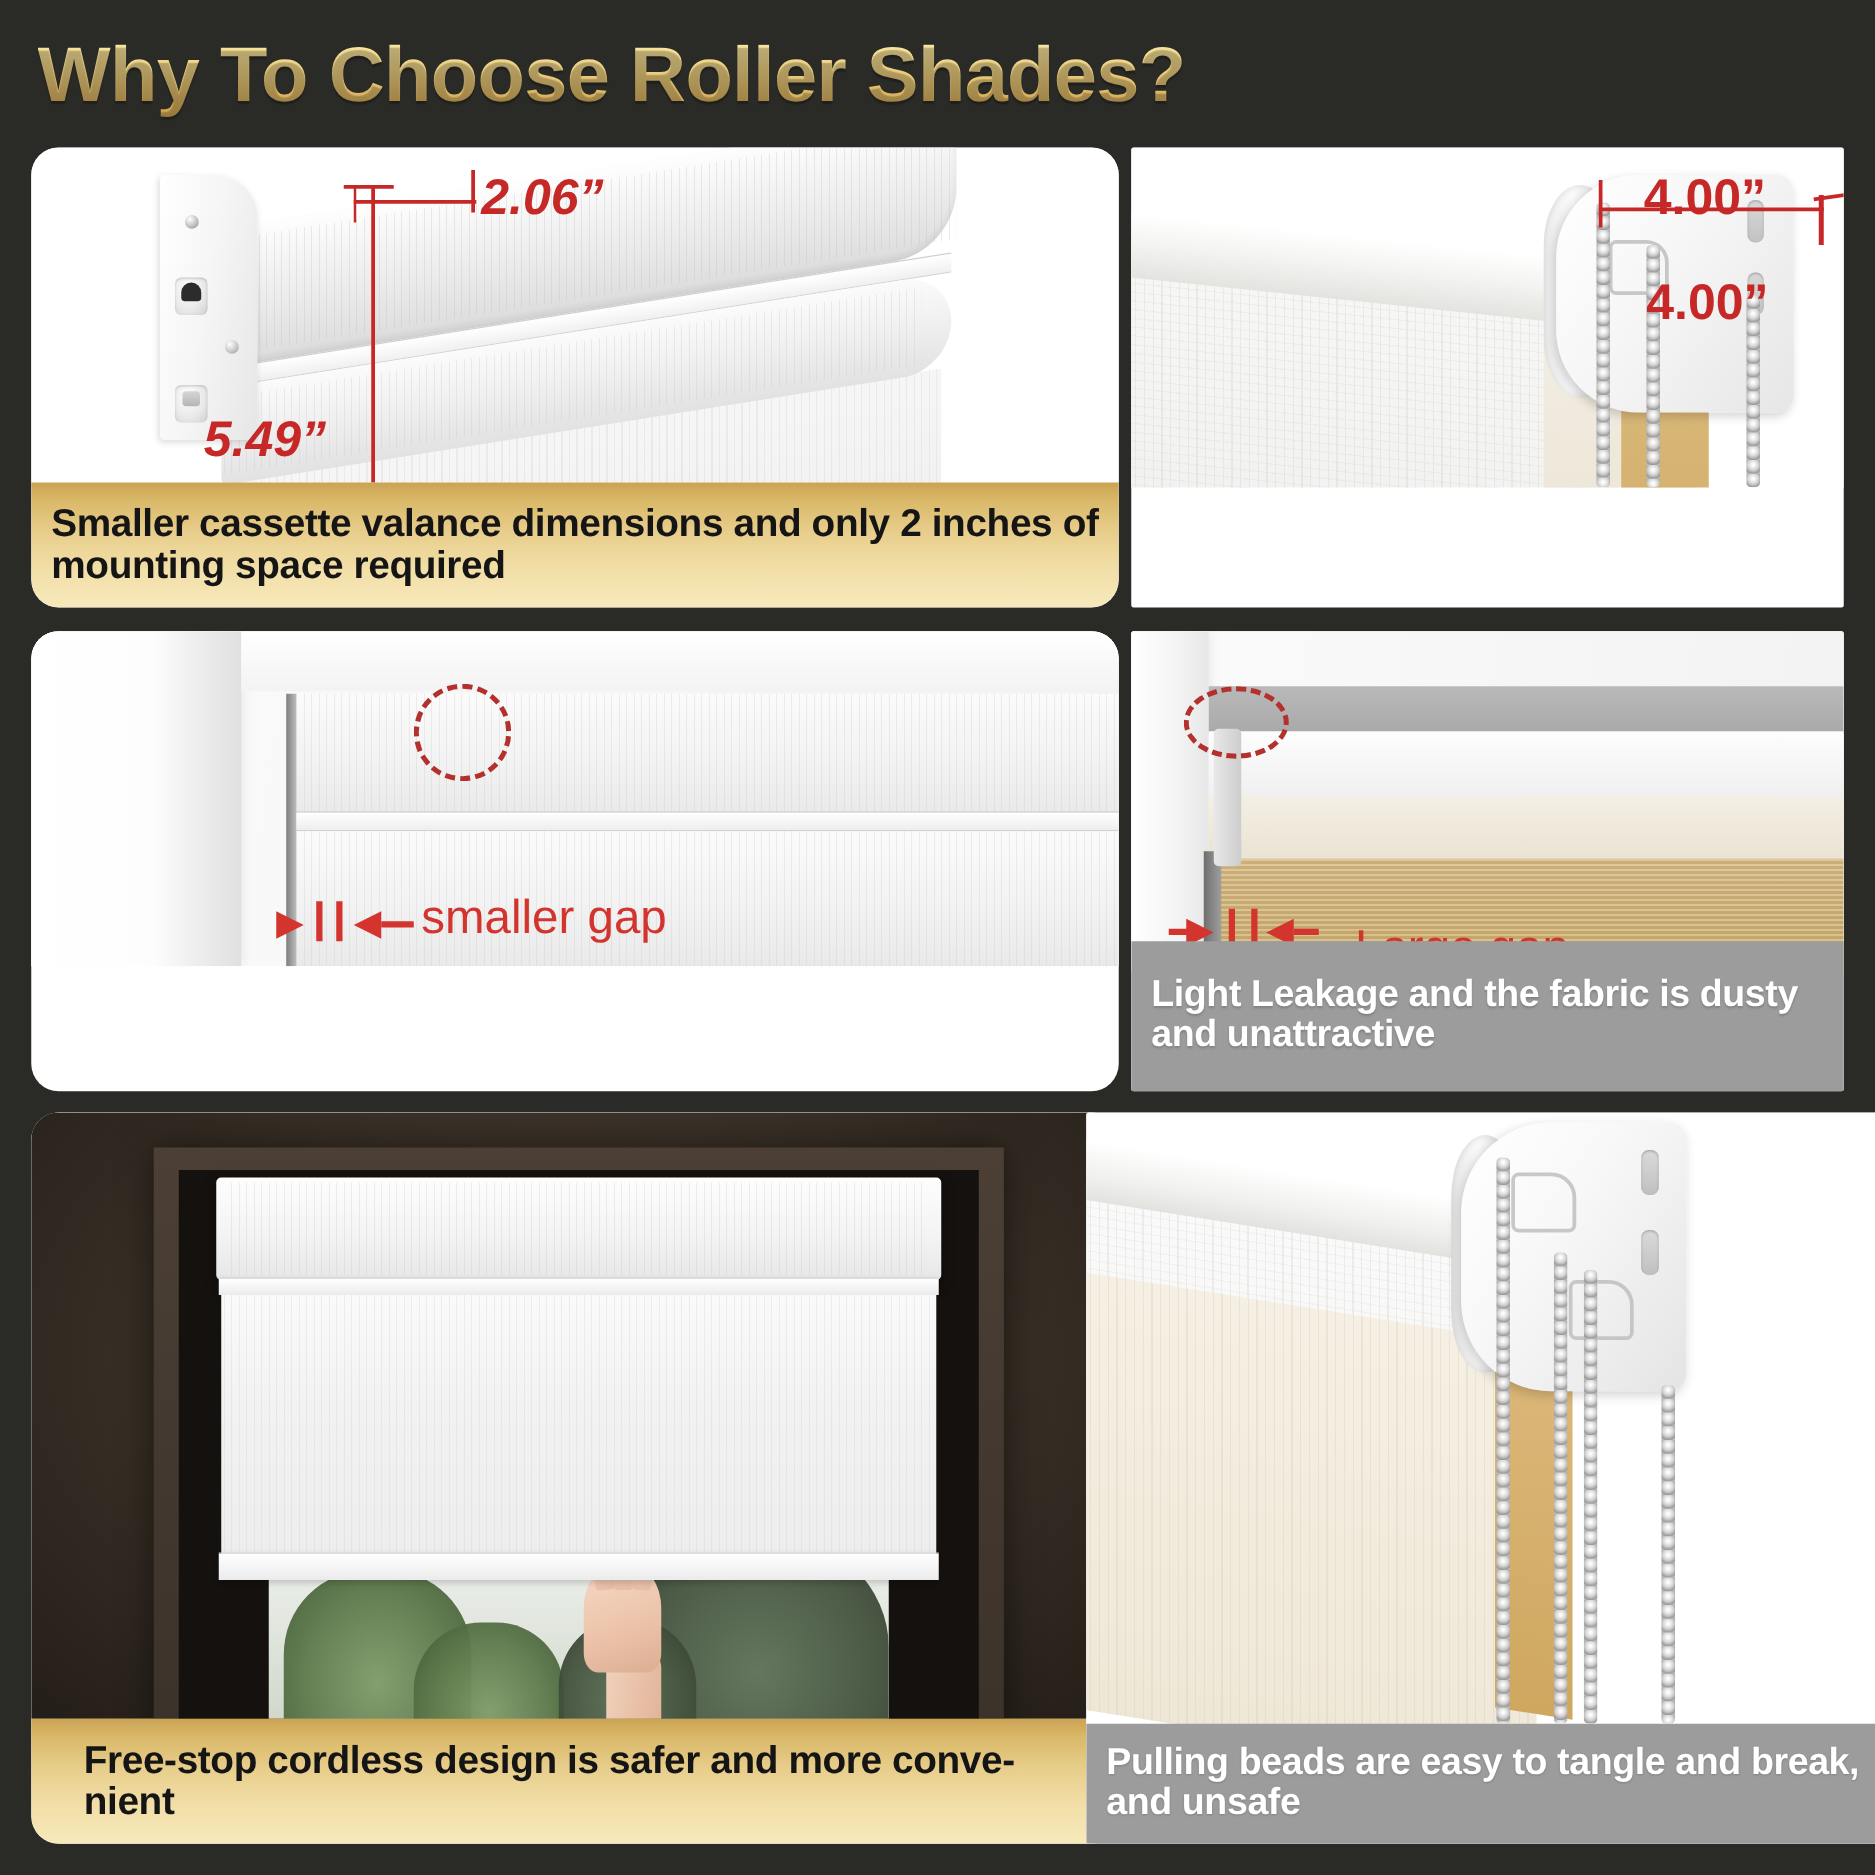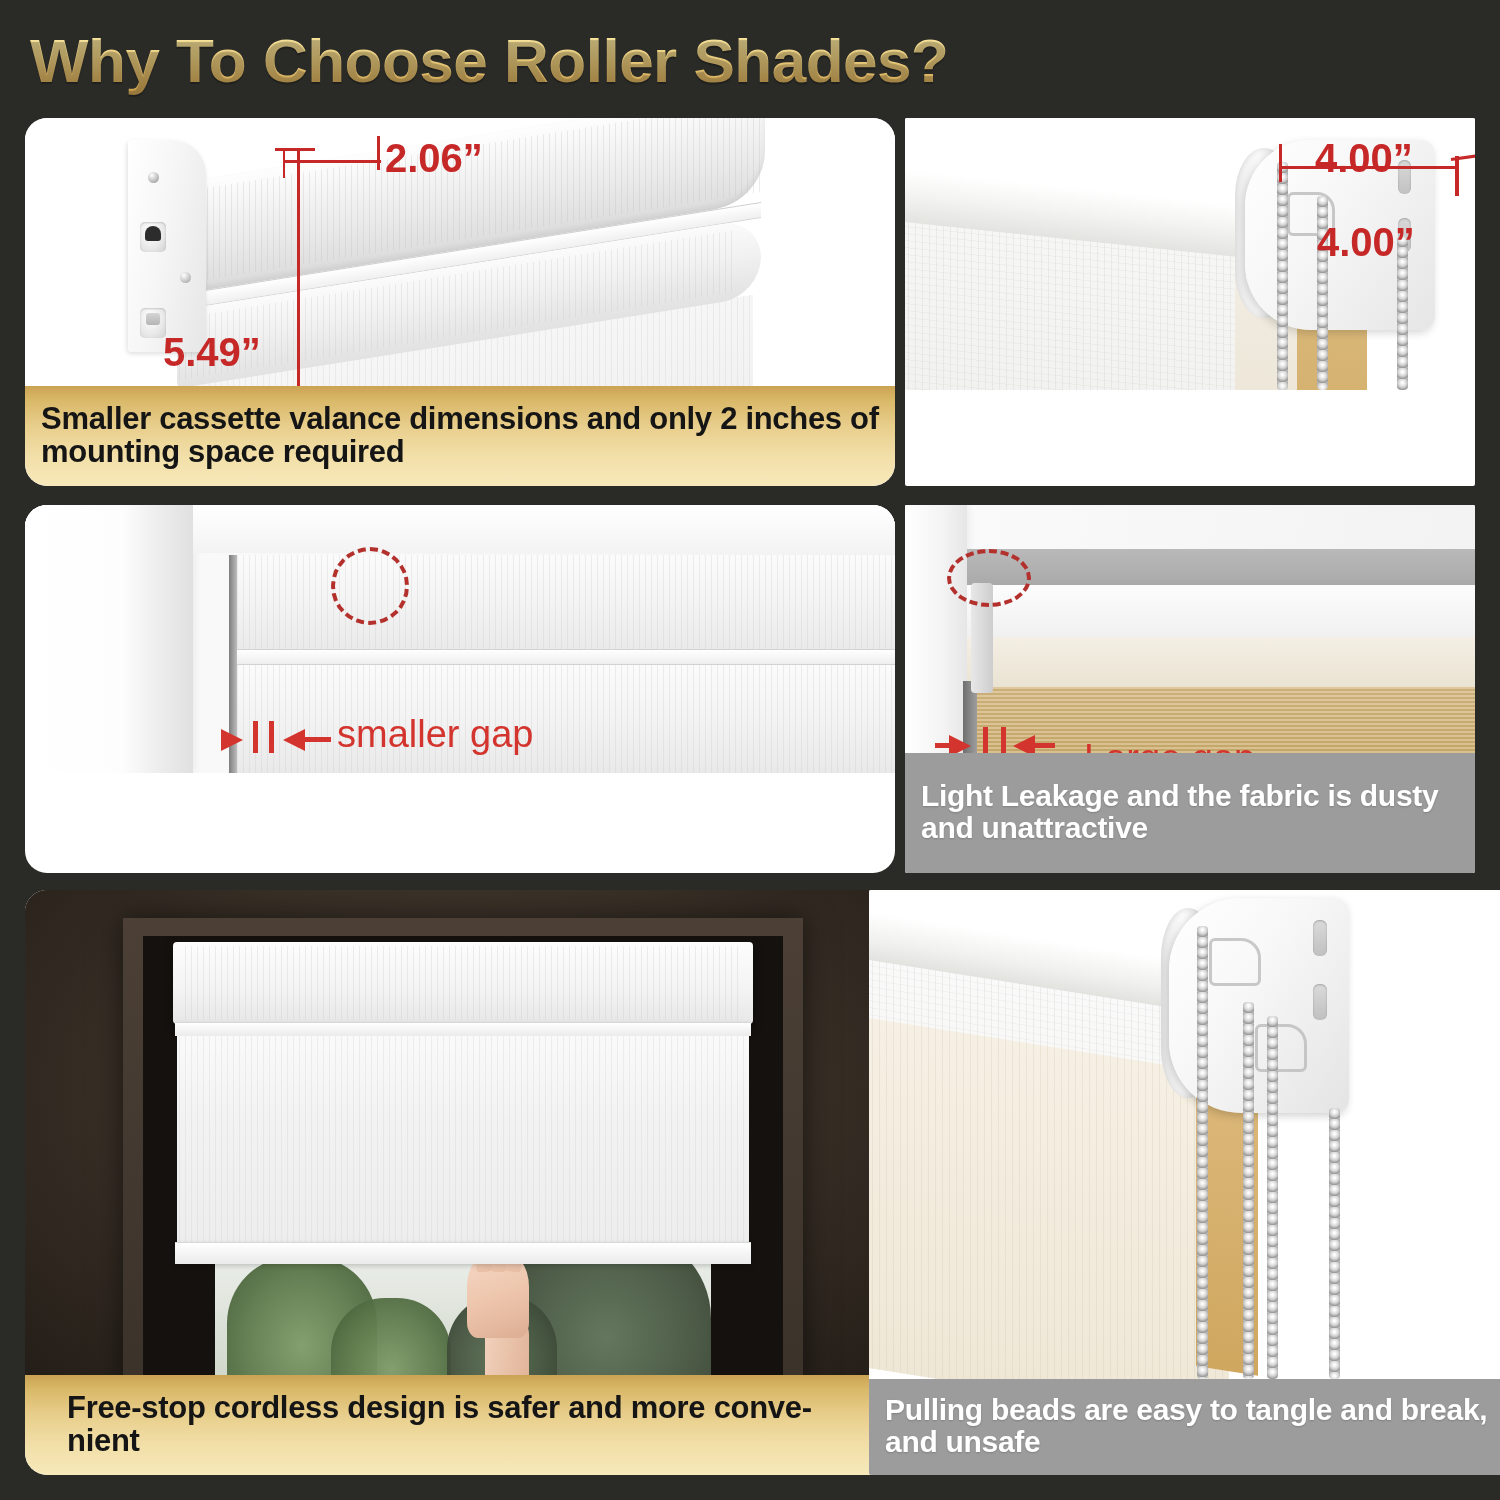--- a/index.html
+++ b/index.html
@@ -424,21 +424,21 @@
 </style>
 </head>
 <body>
 
 <div id="root">
 
   <div class="title">Why To Choose Roller Shades?</div>
 
   <div class="panel left" style="left:25px; top:118px; width:870px; height:368px;">
 
-    <div class="photo" style="height:268px;">
+    <div class="photo" style="height:268px;font-style:italic;">
       <div class="p1-fabric"></div>
       <div class="p1-body">
         <div class="p1-top"></div>
         <div class="p1-mid"></div>
         <div class="p1-bot"></div>
       </div>
       <div class="p1-cap">
         <div class="p1-screw2"></div>
         <div class="p1-knob k1"></div>
         <div class="p1-screw"></div>

